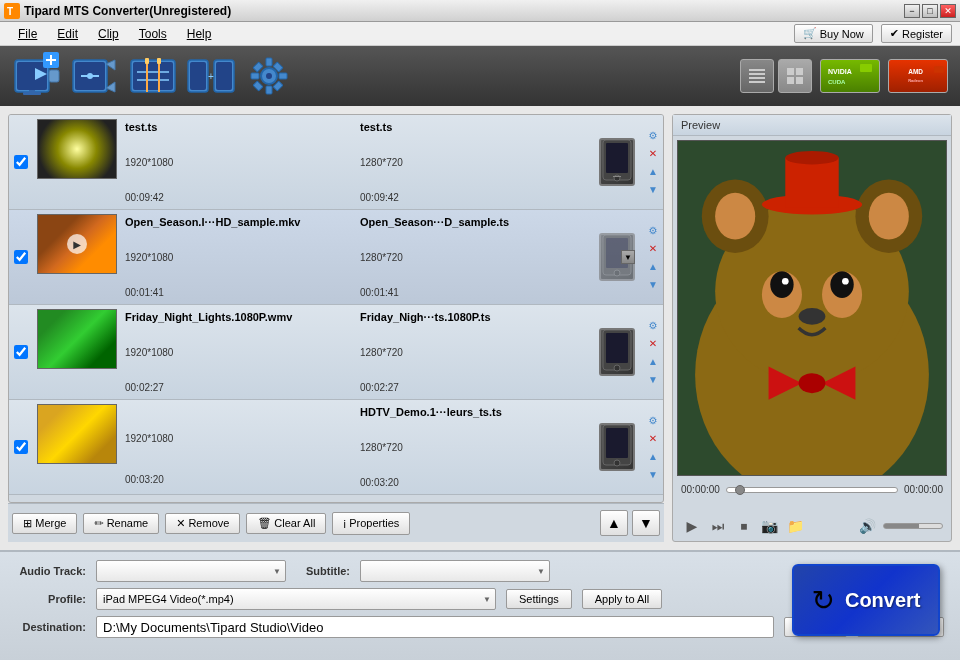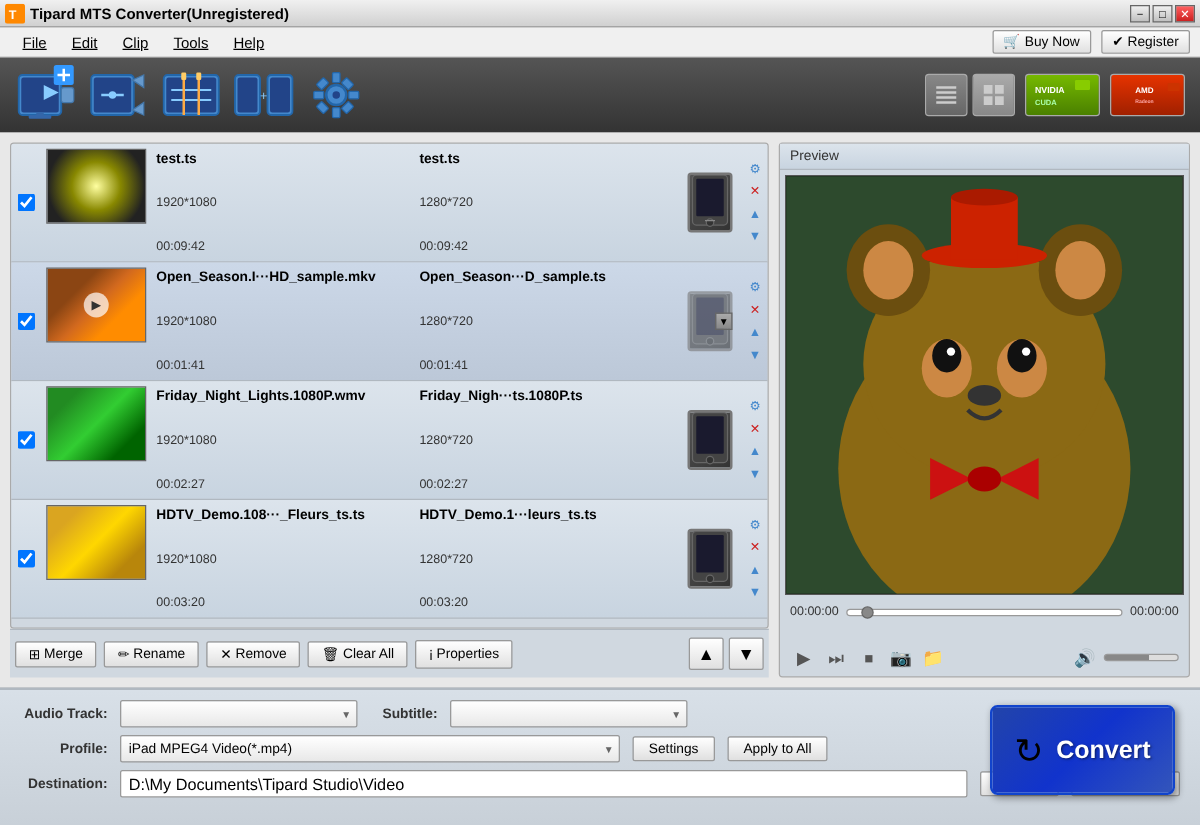--- a/index.html
+++ b/index.html
@@ -205,21 +205,21 @@
       background: linear-gradient(to bottom, #fff, #e0e0e0);
       border: 1px solid #999;
       border-radius: 2px;
       cursor: pointer;
       display: flex; align-items: center; justify-content: center;
       font-size: 14px;
     }
 
     
     .preview-panel {
-      width: 329px;
+      width: 280px;
       background: #d0d8e0;
       border: 1px solid #aaa;
       border-radius: 3px;
       display: flex;
       flex-direction: column;
     }
     .preview-title {
       padding: 4px 8px;
       font-size: 11px;
       color: #333;
@@ -603,21 +603,20 @@
           <div class="action-btn arrow-btn">▼</div>
         </div>
       </div>
 
       <div class="file-row">
         <div class="file-checkbox">
           <input type="checkbox" checked="" style="width: 14px; height: 14px;">
         </div>
         <div class="file-thumb thumb-4"></div>
         <div class="file-info">
-          <div class="file-name">HDTV_Demo.108···_Fleurs_ts.ts</div>
           <div class="file-meta">1920*1080</div>
           <div class="file-meta">00:03:20</div>
         </div>
         <div class="file-output">
           <div class="file-name">HDTV_Demo.1···leurs_ts.ts</div>
           <div class="file-meta">1280*720</div>
           <div class="file-meta">00:03:20</div>
         </div>
         <div class="file-device">
           <div class="device-icon">

